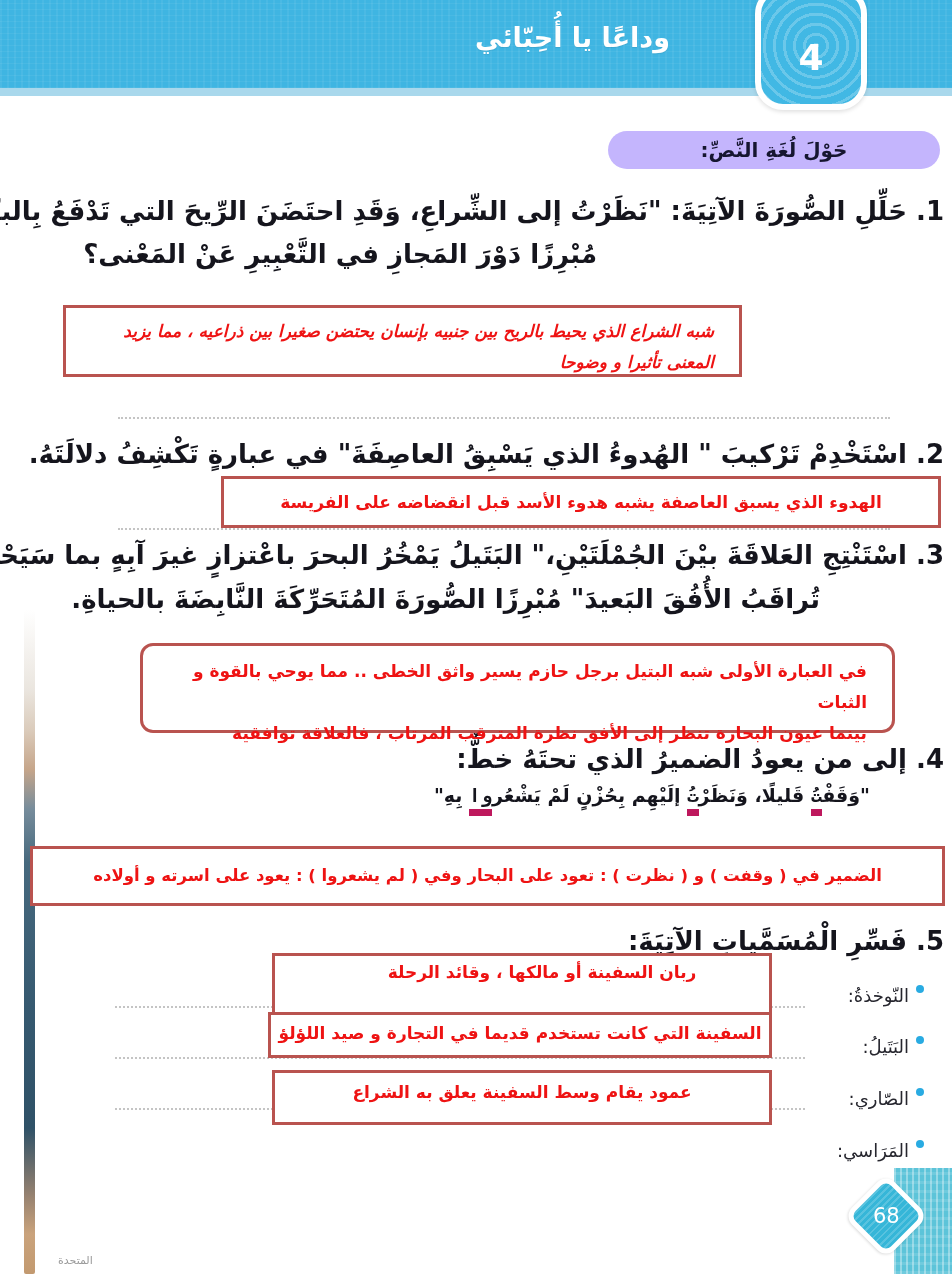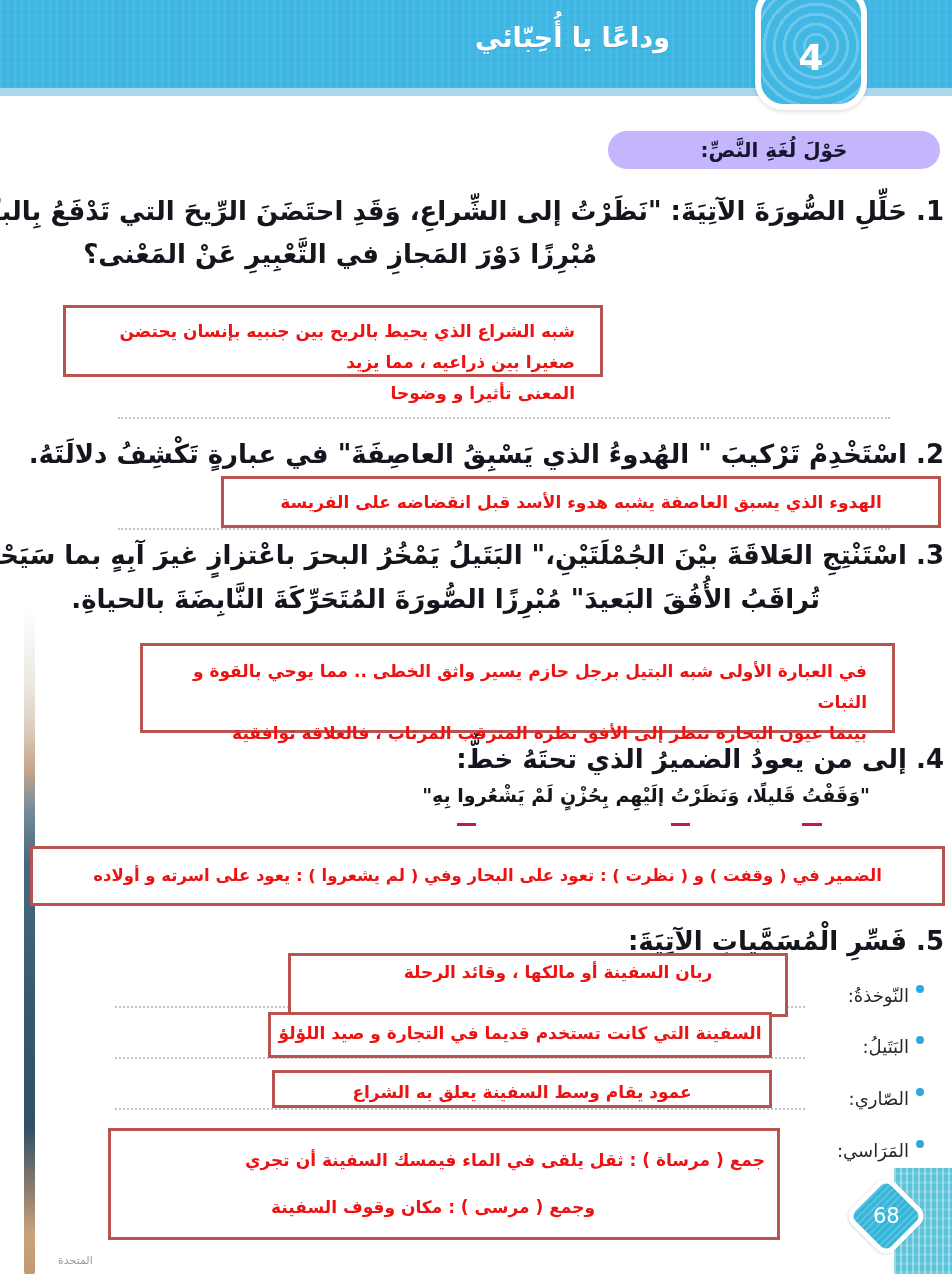--- a/index.html
+++ b/index.html
@@ -23,21 +23,21 @@
 
   
   .section-pill{position:absolute;top:131px;left:608px;width:332px;height:38px;background:#c4b5fd;
     border-radius:20px;display:flex;align-items:center;justify-content:center;}
   .section-pill span{color:#161630;font-size:20px;font-weight:700;}
 
   
   .q-line{position:absolute;color:#15151d;font-size:26px;font-weight:700;line-height:34px;
     white-space:nowrap;text-align:right;}
   .quote{font-size:19px;}
-  .u-red{border-bottom:3px solid #be185d;padding-bottom:17px;}
+  .u-red{border-bottom:7px solid #be185d;padding-bottom:1px;font-family:Liberation Mono, monospace;}
 
   
   .answer-box{position:absolute;background:#ffffff;border:3px solid #b9534f;box-sizing:border-box;
     color:#ee1313;font-weight:700;font-size:17px;z-index:2;}
   .a-line{text-align:right;line-height:31px;color:#ee1313;font-weight:700;}
   .center{text-align:center;}
 
   
   .dotted{position:absolute;height:0;border-top:2px dotted #c4c4c4;z-index:1;}
 
@@ -75,33 +75,33 @@
   </div>
 
   <div class="photo-strip"></div>
 
   <div class="section-pill">
     <span>حَوْلَ لُغَةِ النَّصِّ:</span>
   </div>
 
   <div class="q-line" style="top:194px;right:8px;">1. حَلِّلِ الصُّورَةَ الآتِيَةَ: "نَظَرْتُ إلى الشِّراعِ، وَقَدِ احتَضَنَ الرِّيحَ التي تَدْفَعُ بِالبتّيلِ اتّجاهَ الشَّمالِ"</div>
   <div class="q-line" style="top:237px;right:355px;">مُبْرِزًا دَوْرَ المَجازِ في التَّعْبِيرِ عَنْ المَعْنى؟</div>
-  <div class="answer-box" style="left:63px;top:305px;width:540px;height:72px;padding:8px 25px 0 10px;">
+  <div class="answer-box" style="left:63px;top:305px;width:679px;height:72px;padding:8px 25px 0 10px;font-style:italic;">
     <div class="a-line">شبه الشراع الذي يحيط بالريح بين جنبيه بإنسان يحتضن صغيرا بين ذراعيه ، مما يزيد</div>
     <div class="a-line">المعنى تأثيرا و وضوحا</div>
   </div>
 
   <div class="dotted" style="top:417px;left:118px;width:772px;"></div>
   <div class="q-line" style="top:437px;right:8px;">2. اسْتَخْدِمْ تَرْكيبَ " الهُدوءُ الذي يَسْبِقُ العاصِفَةَ" في عبارةٍ تَكْشِفُ دلالَتَهُ.</div>
   <div class="dotted" style="top:528px;left:118px;width:772px;"></div>
   <div class="answer-box center" style="left:185px;top:476px;width:720px;height:52px;line-height:46px;margin-left:36px;">الهدوء الذي يسبق العاصفة يشبه هدوء الأسد قبل انقضاضه على الفريسة</div>
 
   <div class="q-line" style="top:538px;right:8px;">3. اسْتَنْتِجِ العَلاقَةَ بيْنَ الجُمْلَتَيْنِ،" البَتَيلُ يَمْخُرُ البحرَ باعْتزازٍ غيرَ آبِهٍ بما سَيَحْدُثُ" و" والعُيون</div>
   <div class="q-line" style="top:582px;right:132px;">تُراقَبُ الأُفُقَ البَعيدَ" مُبْرِزًا الصُّورَةَ المُتَحَرِّكَةَ النَّابِضَةَ بالحياةِ.</div>
-  <div class="answer-box" style="left:140px;top:643px;width:755px;height:90px;padding:10px 25px 0 10px;">
+  <div class="answer-box" style="left:140px;top:643px;width:755px;height:90px;padding:10px 25px 0 10px;border-radius:13px;">
     <div class="a-line">في العبارة الأولى شبه البتيل برجل حازم يسير واثق الخطى .. مما يوحي بالقوة و الثبات</div>
     <div class="a-line">بينما عيون البحارة تنظر إلى الأفق نظرة المترقب المرتاب ، فالعلاقة توافقية</div>
   </div>
 
   <div class="q-line" style="top:742px;right:8px;">4. إلى من يعودُ الضميرُ الذي تحتَهُ خطٌّ:</div>
   <div class="q-line quote" style="top:778px;right:82px;"><span>"وَقَفْ‍</span><span class="u-red">‍تُ</span><span> قَليلًا، وَنَظَرْ</span><span class="u-red">تُ</span><span> إلَيْهِم بِحُزْنٍ لَمْ يَشْعُر</span><span class="u-red">وا</span><span> بِهِ"</span></div>
   <div class="answer-box center" style="left:30px;top:846px;width:915px;height:60px;line-height:54px;font-size:16.5px;">الضمير في ( وقفت ) و ( نظرت ) : تعود على البحار وفي ( لم يشعروا ) : يعود على اسرته و أولاده</div>
 
   <div class="q-line" style="top:924px;right:8px;">5. فَسِّرِ الْمُسَمَّياتِ الآتِيَةَ:</div>
 
@@ -119,27 +119,23 @@
   </div>
   <div class="term" style="top:1088px;">
     <span class="bullet"></span>
     <span class="term-label">الصّاري:</span>
   </div>
   <div class="term" style="top:1140px;">
     <span class="bullet"></span>
     <span class="term-label">المَرَاسي:</span>
   </div>
 
-  <div class="answer-box center" style="left:288px;top:953px;width:500px;height:64px;padding-top:6px;padding-left:40px;">ربان السفينة أو مالكها ، وقائد الرحلة</div>
+  <div class="answer-box center" style="left:272px;top:953px;width:500px;height:64px;padding-top:6px;padding-left:40px;">ربان السفينة أو مالكها ، وقائد الرحلة</div>
   <div class="answer-box center" style="left:268px;top:1012px;width:504px;height:46px;padding-top:8px;">السفينة التي كانت تستخدم قديما في التجارة و صيد اللؤلؤ</div>
-  <div class="answer-box center" style="left:272px;top:1070px;width:500px;height:38px;padding-top:9px;">عمود يقام وسط السفينة يعلق به الشراع</div>
-  <div class="answer-box" style="left:108px;top:1128px;width:672px;height:112px;">
-    <div class="a-line" style="margin-top:14px;padding-left:0;padding-right:12px;">جمع ( مرساة ) : ثقل يلقى في الماء فيمسك السفينة أن تجري</div>
-    <div class="a-line" style="margin-top:16px;padding-right:182px;">وجمع ( مرسى ) : مكان وقوف السفينة</div>
-  </div>
+  <div class="answer-box center" style="left:272px;top:1070px;width:500px;height:55px;padding-top:9px;">عمود يقام وسط السفينة يعلق به الشراع</div>
 
   <div class="watermark">المتحدة</div>
   <div class="corner-strip"></div>
   <div class="page-diamond">
     <span class="page-num">68</span>
   </div>
 
 </div>
 
 </body></html>

